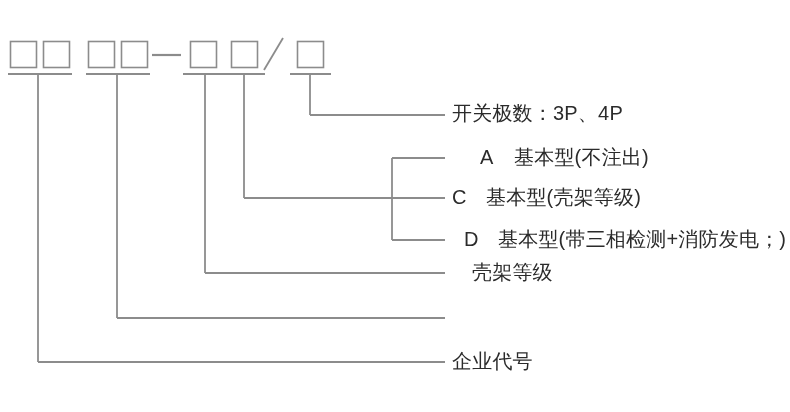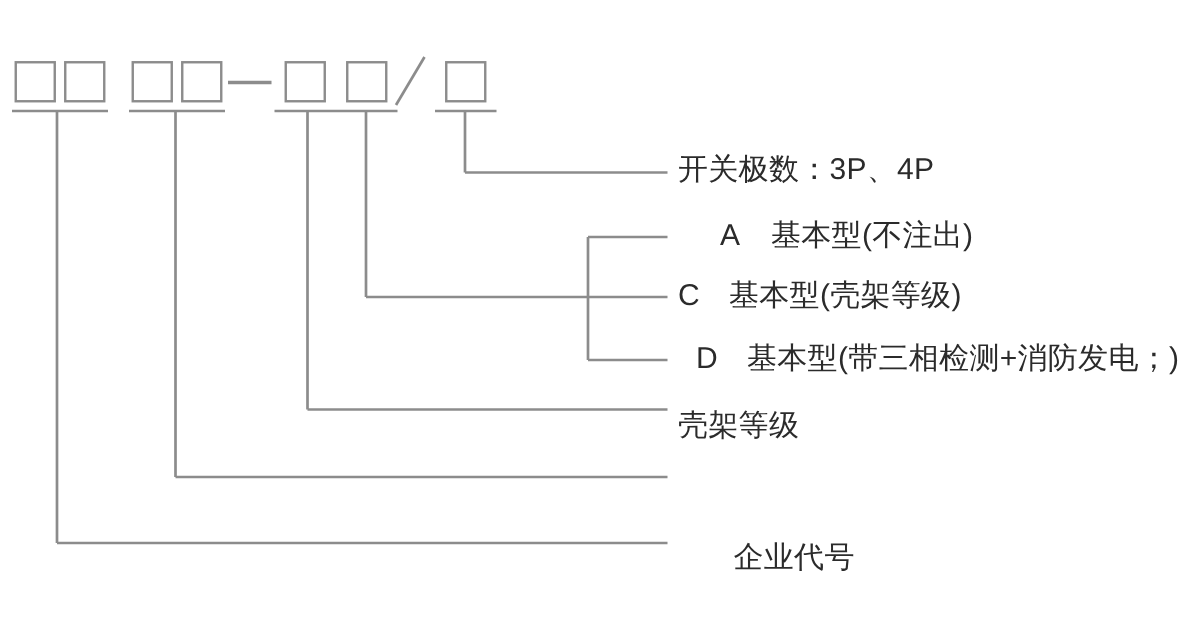--- a/index.html
+++ b/index.html
@@ -135,24 +135,24 @@
     </div>
 
     <div class="label-row" style="left:452px; top:187px;">
       <span class="label-code">C</span><span class="label-text">基本型(壳架等级)</span>
     </div>
 
     <div class="label-row" style="left:452px; top:229px;margin-left:12px;">
       <span class="label-code">D</span><span class="label-text">基本型(带三相检测+消防发电；)</span>
     </div>
 
-    <div class="label-row" style="left:452px; top:262px;margin-top:12px;">
+    <div class="label-row" style="left:472px; top:262px;">
       <span class="label-plain">壳架等级</span>
     </div>
 
 
-    <div class="label-row" style="left:452px; top:362px;margin-left:37px;">
+    <div class="label-row" style="left:452px; top:351px;">
       <span class="label-plain">企业代号</span>
     </div>
 
   </div>
 
 </div>
 
 </body></html>

